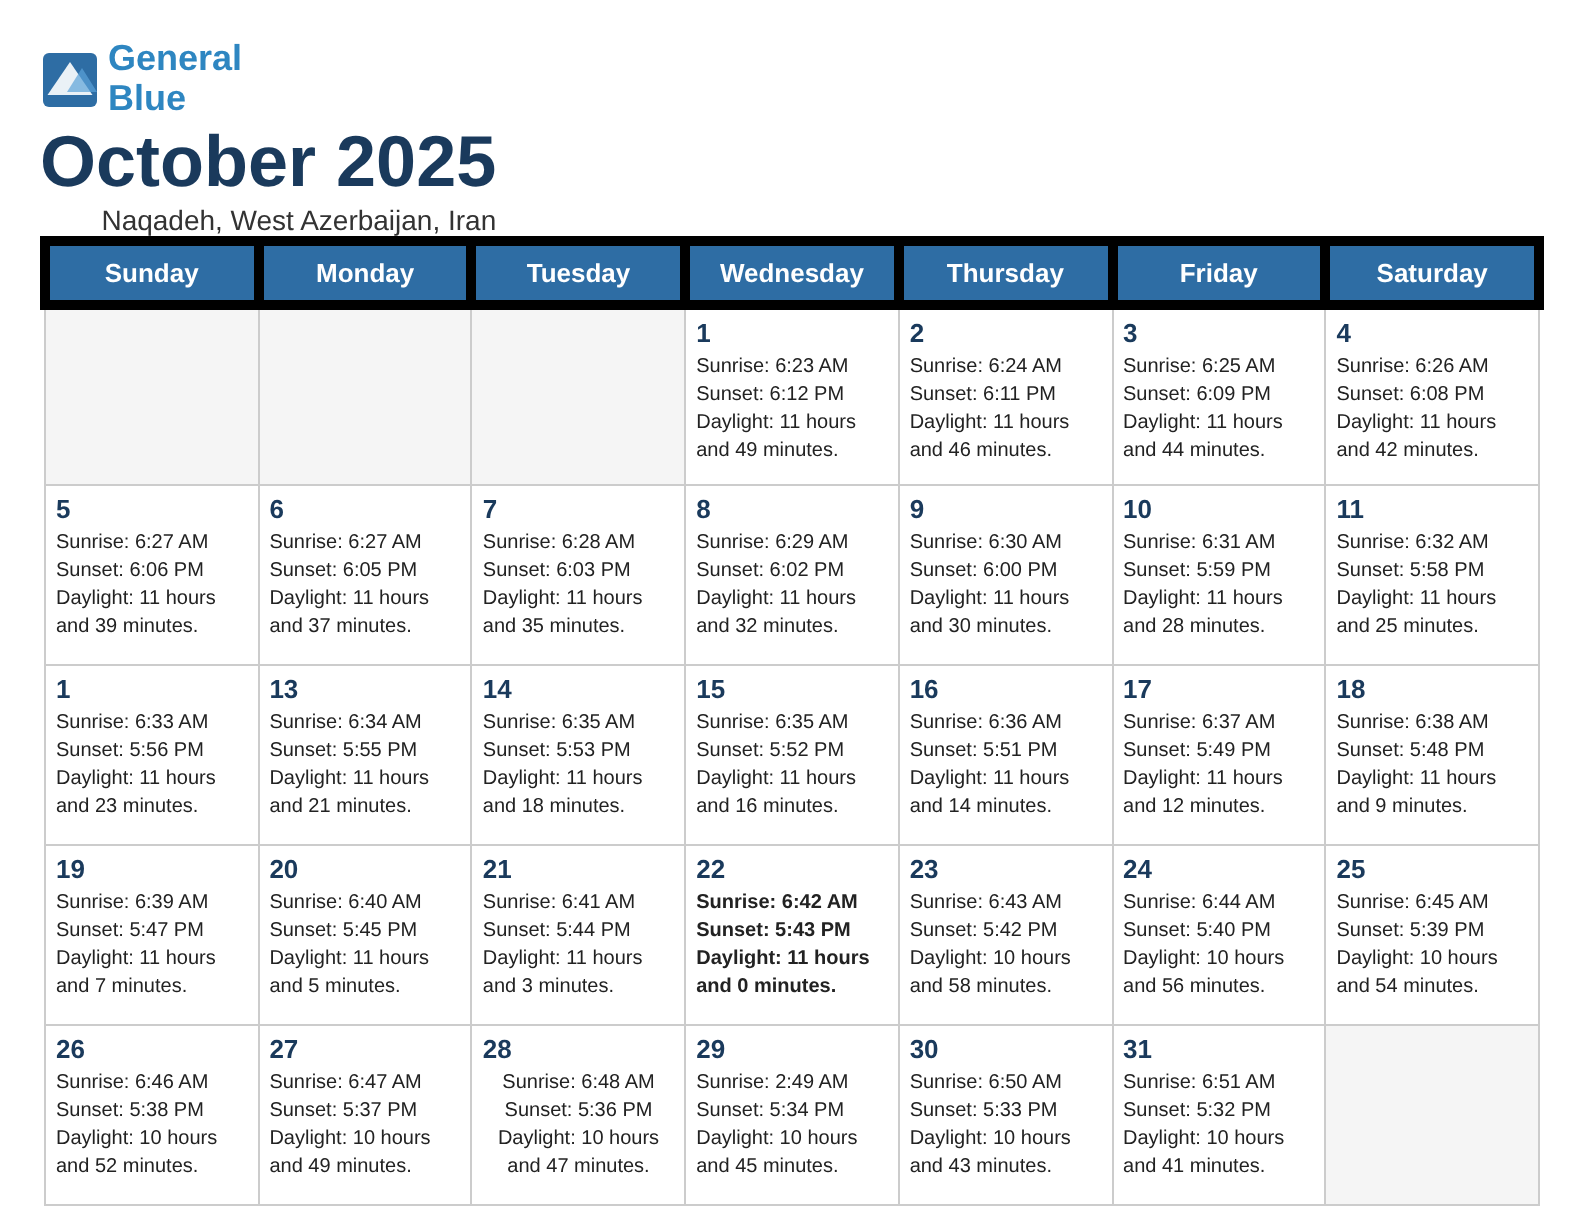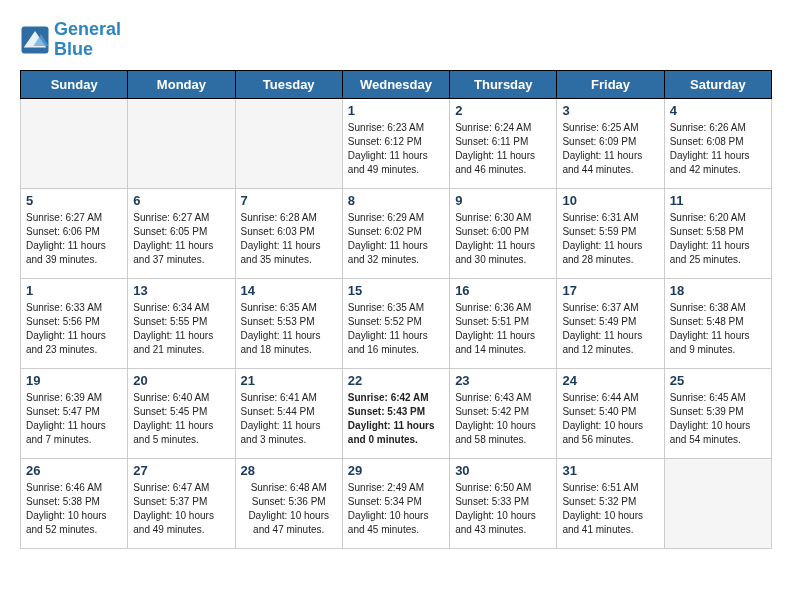--- a/index.html
+++ b/index.html
@@ -5,23 +5,23 @@
     * { box-sizing: border-box; margin: 0; padding: 0; }
     body {
       font-family: Arial, sans-serif;
       background: #fff;
       width: 792px;
       min-height: 612px;
       padding: 20px;
     }
     .header {
       display: flex;
-      justify-content: space-between;
+      justify-content: center;
       align-items: flex-start;
-      margin-bottom: 10px;
+      flex-direction: column;
     }
     .logo {
       display: flex;
       align-items: center;
       gap: 4px;
     }
     .logo-text {
       font-size: 18px;
       font-weight: bold;
       color: #1a3a5c;
@@ -51,21 +51,21 @@
       border-collapse: collapse;
       font-size: 11px;
     }
     .calendar th {
       background: #2e6da4;
       color: #fff;
       text-align: center;
       padding: 6px 4px;
       font-size: 13px;
       font-weight: bold;
-      border: 1px solid #000000;
+      border: 5px solid #000000;
     }
     .calendar td {
       border: 1px solid #ccc;
       vertical-align: top;
       padding: 4px 5px;
       width: 106px;
       min-height: 80px;
       background: #fff;
     }
     .calendar td.empty {
@@ -94,20 +94,24 @@
     <svg class="logo-icon" viewBox="0 0 40 40">
       <rect x="2" y="2" width="36" height="36" rx="4" fill="#2e6da4"></rect>
       <polygon points="20,8 35,30 5,30" fill="#fff" opacity="0.9"></polygon>
       <polygon points="28,12 38,28 18,28" fill="#5ba3d9" opacity="0.7"></polygon>
     </svg>
     <div class="logo-text">
       <div><span>General</span></div>
       <div><span style="color:#2e86c1">Blue</span></div>
     </div>
   </div>
+  <div class="title-block">
+    <div class="month-title">October 2025</div>
+    <div class="subtitle">Naqadeh, West Azerbaijan, Iran</div>
+  </div>
 </div>
 
 <table class="calendar">
   <thead>
     <tr>
     <th>Sunday</th>
         <th>Monday</th>
         <th>Tuesday</th>
         <th>Wednesday</th>
         <th>Thursday</th>
@@ -187,21 +191,21 @@
         </td>
         <td>
           <div class="day-num">10</div>
           <div class="day-info" style="white-space: pre-line;">Sunrise: 6:31 AM
 Sunset: 5:59 PM
 Daylight: 11 hours
 and 28 minutes.</div>
         </td>
         <td>
           <div class="day-num">11</div>
-          <div class="day-info" style="white-space: pre-line;">Sunrise: 6:20 AM
+          <div class="day-info" style="white-space: pre-line;">Sunrise: 6:32 AM
 Sunset: 5:58 PM
 Daylight: 11 hours
 and 25 minutes.</div>
         </td>
       </tr>
       <tr class="week-row">
         <td>
           <div class="day-num">1</div>
           <div class="day-info" style="white-space: pre-line;">Sunrise: 6:33 AM
 Sunset: 5:56 PM

